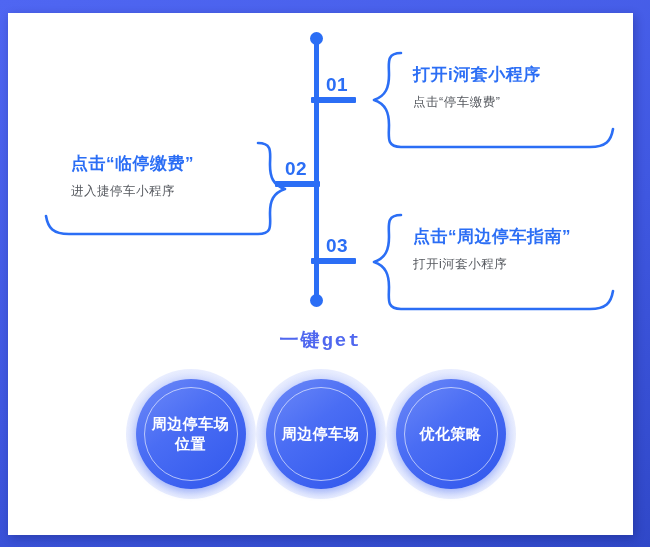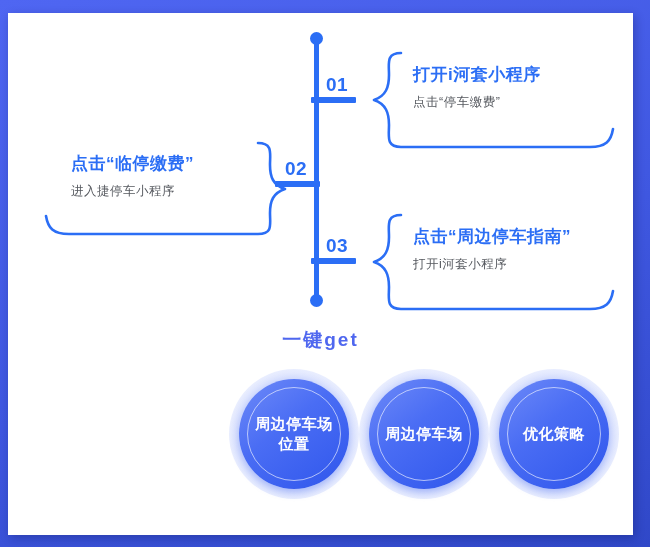--- a/index.html
+++ b/index.html
@@ -123,31 +123,32 @@
   #get-label {
     position: absolute;
     left: 0;
     top: 314px;
     width: 625px;
     text-align: center;
     font-size: 19px;
     font-weight: bold;
     color: #4f67ef;
     letter-spacing: 2px;
+    font-family: Liberation Mono, monospace;
   }
 
   
   #circle-row {
     position: absolute;
     left: 0;
     top: 356px;
     width: 625px;
     height: 140px;
     display: flex;
-    justify-content: flex-end;
+    justify-content: center;
     padding: 0 14px;
     box-sizing: border-box;
   }
   .circle-wrap {
     position: relative;
     width: 130px;
     height: 130px;
   }
   .halo {
     position: absolute;

